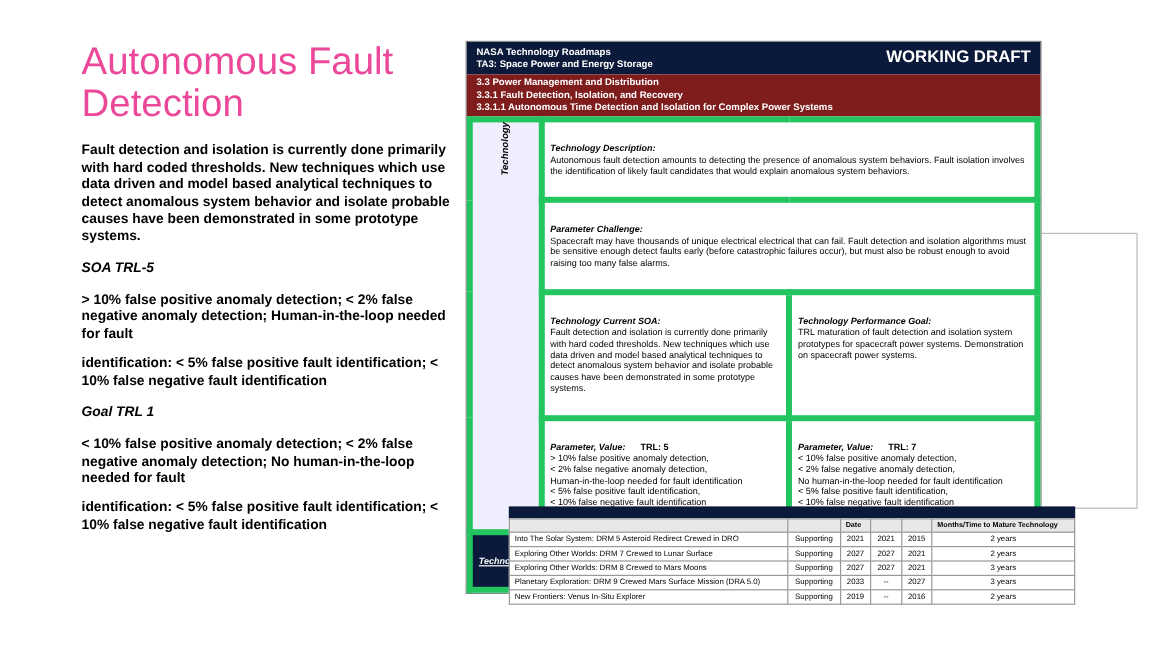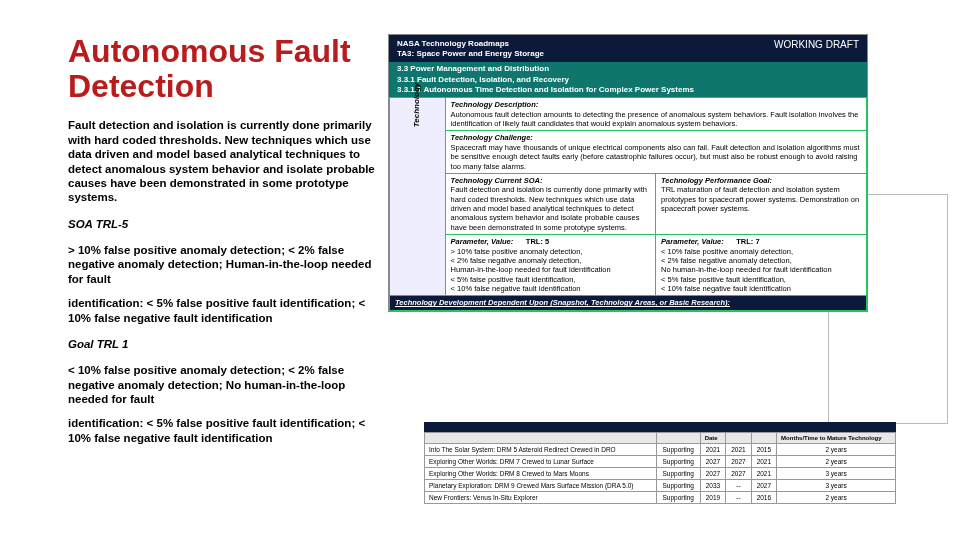--- a/index.html
+++ b/index.html
@@ -17,24 +17,24 @@
     padding: 34px 52px 20px 68px;
     display: flex;
     gap: 10px;
   }
   .left {
     width: 310px;
     flex: none;
   }
   .title {
     font-family: "Segoe UI Light", "Segoe UI", Arial, sans-serif;
-    font-weight: 700;
+    font-weight: 400;
     font-size: 32px;
     line-height: 1.1;
-    color: #b91c1c;
+    color: #ec4899;
     margin-bottom: 14px;
   }
   .para {
     font-size: 11.5px;
     font-weight: 700;
     color: #000;
     line-height: 1.25;
     margin-bottom: 12px;
   }
   .para.italic { font-style: italic; }
@@ -71,36 +71,36 @@
   }
   .doc-header {
     background: #0b1a3a;
     color: #fff;
     padding: 4px 8px;
     display: flex;
     justify-content: space-between;
     align-items: flex-start;
   }
   .doc-header-left { font-size: 8px; line-height: 1.2; font-weight: 700; }
-  .doc-header-right { font-size: 10px; font-weight: 400; }
+  .doc-header-right { font-size: 14px; font-weight: 700; }
   .doc-sec-head {
-    background: #0f766e;
+    background: #7f1d1d;
     color: #fff;
     font-size: 8px;
     font-weight: 700;
     padding: 2px 8px;
     line-height: 1.3;
   }
   .doc-table {
     width: 100%;
     border-collapse: collapse;
   }
   .doc-table td {
-    border: 1px solid #22c55e;
-    padding: 2px 5px;
+    border: 5px solid #22c55e;
+    padding: 17px 5px;
     vertical-align: top;
     font-size: 7.5px;
     line-height: 1.25;
     margin-top: 16px;
   }
   .doc-table .label { font-weight: 700; font-style: italic; }
   .doc-table .lbl { font-weight: 700; }
   .side-tab {
     width: 16px;
     background: #eef;
@@ -203,22 +203,22 @@
           <td class="side-tab" rowspan="4">
             <span>Technology</span>
           </td>
           <td colspan="2">
             <span class="label">Technology Description:</span><br>
             <span>Autonomous fault detection amounts to detecting the presence of anomalous system behaviors. Fault isolation involves the identification of likely fault candidates that would explain anomalous system behaviors.</span>
           </td>
         </tr>
         <tr>
           <td colspan="2">
-            <span class="label">Technology Challenge:</span><br>
-            <span>Spacecraft may have thousands of unique electrical components also can fail. Fault detection and isolation algorithms must be sensitive enough detect faults early (before catastrophic failures occur), but must also be robust enough to avoid raising too many false alarms.</span>
+            <span class="label">Parameter Challenge:</span><br>
+            <span>Spacecraft may have thousands of unique electrical electrical that can fail. Fault detection and isolation algorithms must be sensitive enough detect faults early (before catastrophic failures occur), but must also be robust enough to avoid raising too many false alarms.</span>
           </td>
         </tr>
         <tr>
           <td style="width:50%">
             <span class="label">Technology Current SOA:</span><br>
             <span>Fault detection and isolation is currently done primarily with hard coded thresholds. New techniques which use data driven and model based analytical techniques to detect anomalous system behavior and isolate probable causes have been demonstrated in some prototype systems.</span>
           </td>
           <td style="width:50%">
             <span class="label">Technology Performance Goal:</span><br>
             <span>TRL maturation of fault detection and isolation system prototypes for spacecraft power systems. Demonstration on spacecraft power systems.</span>

